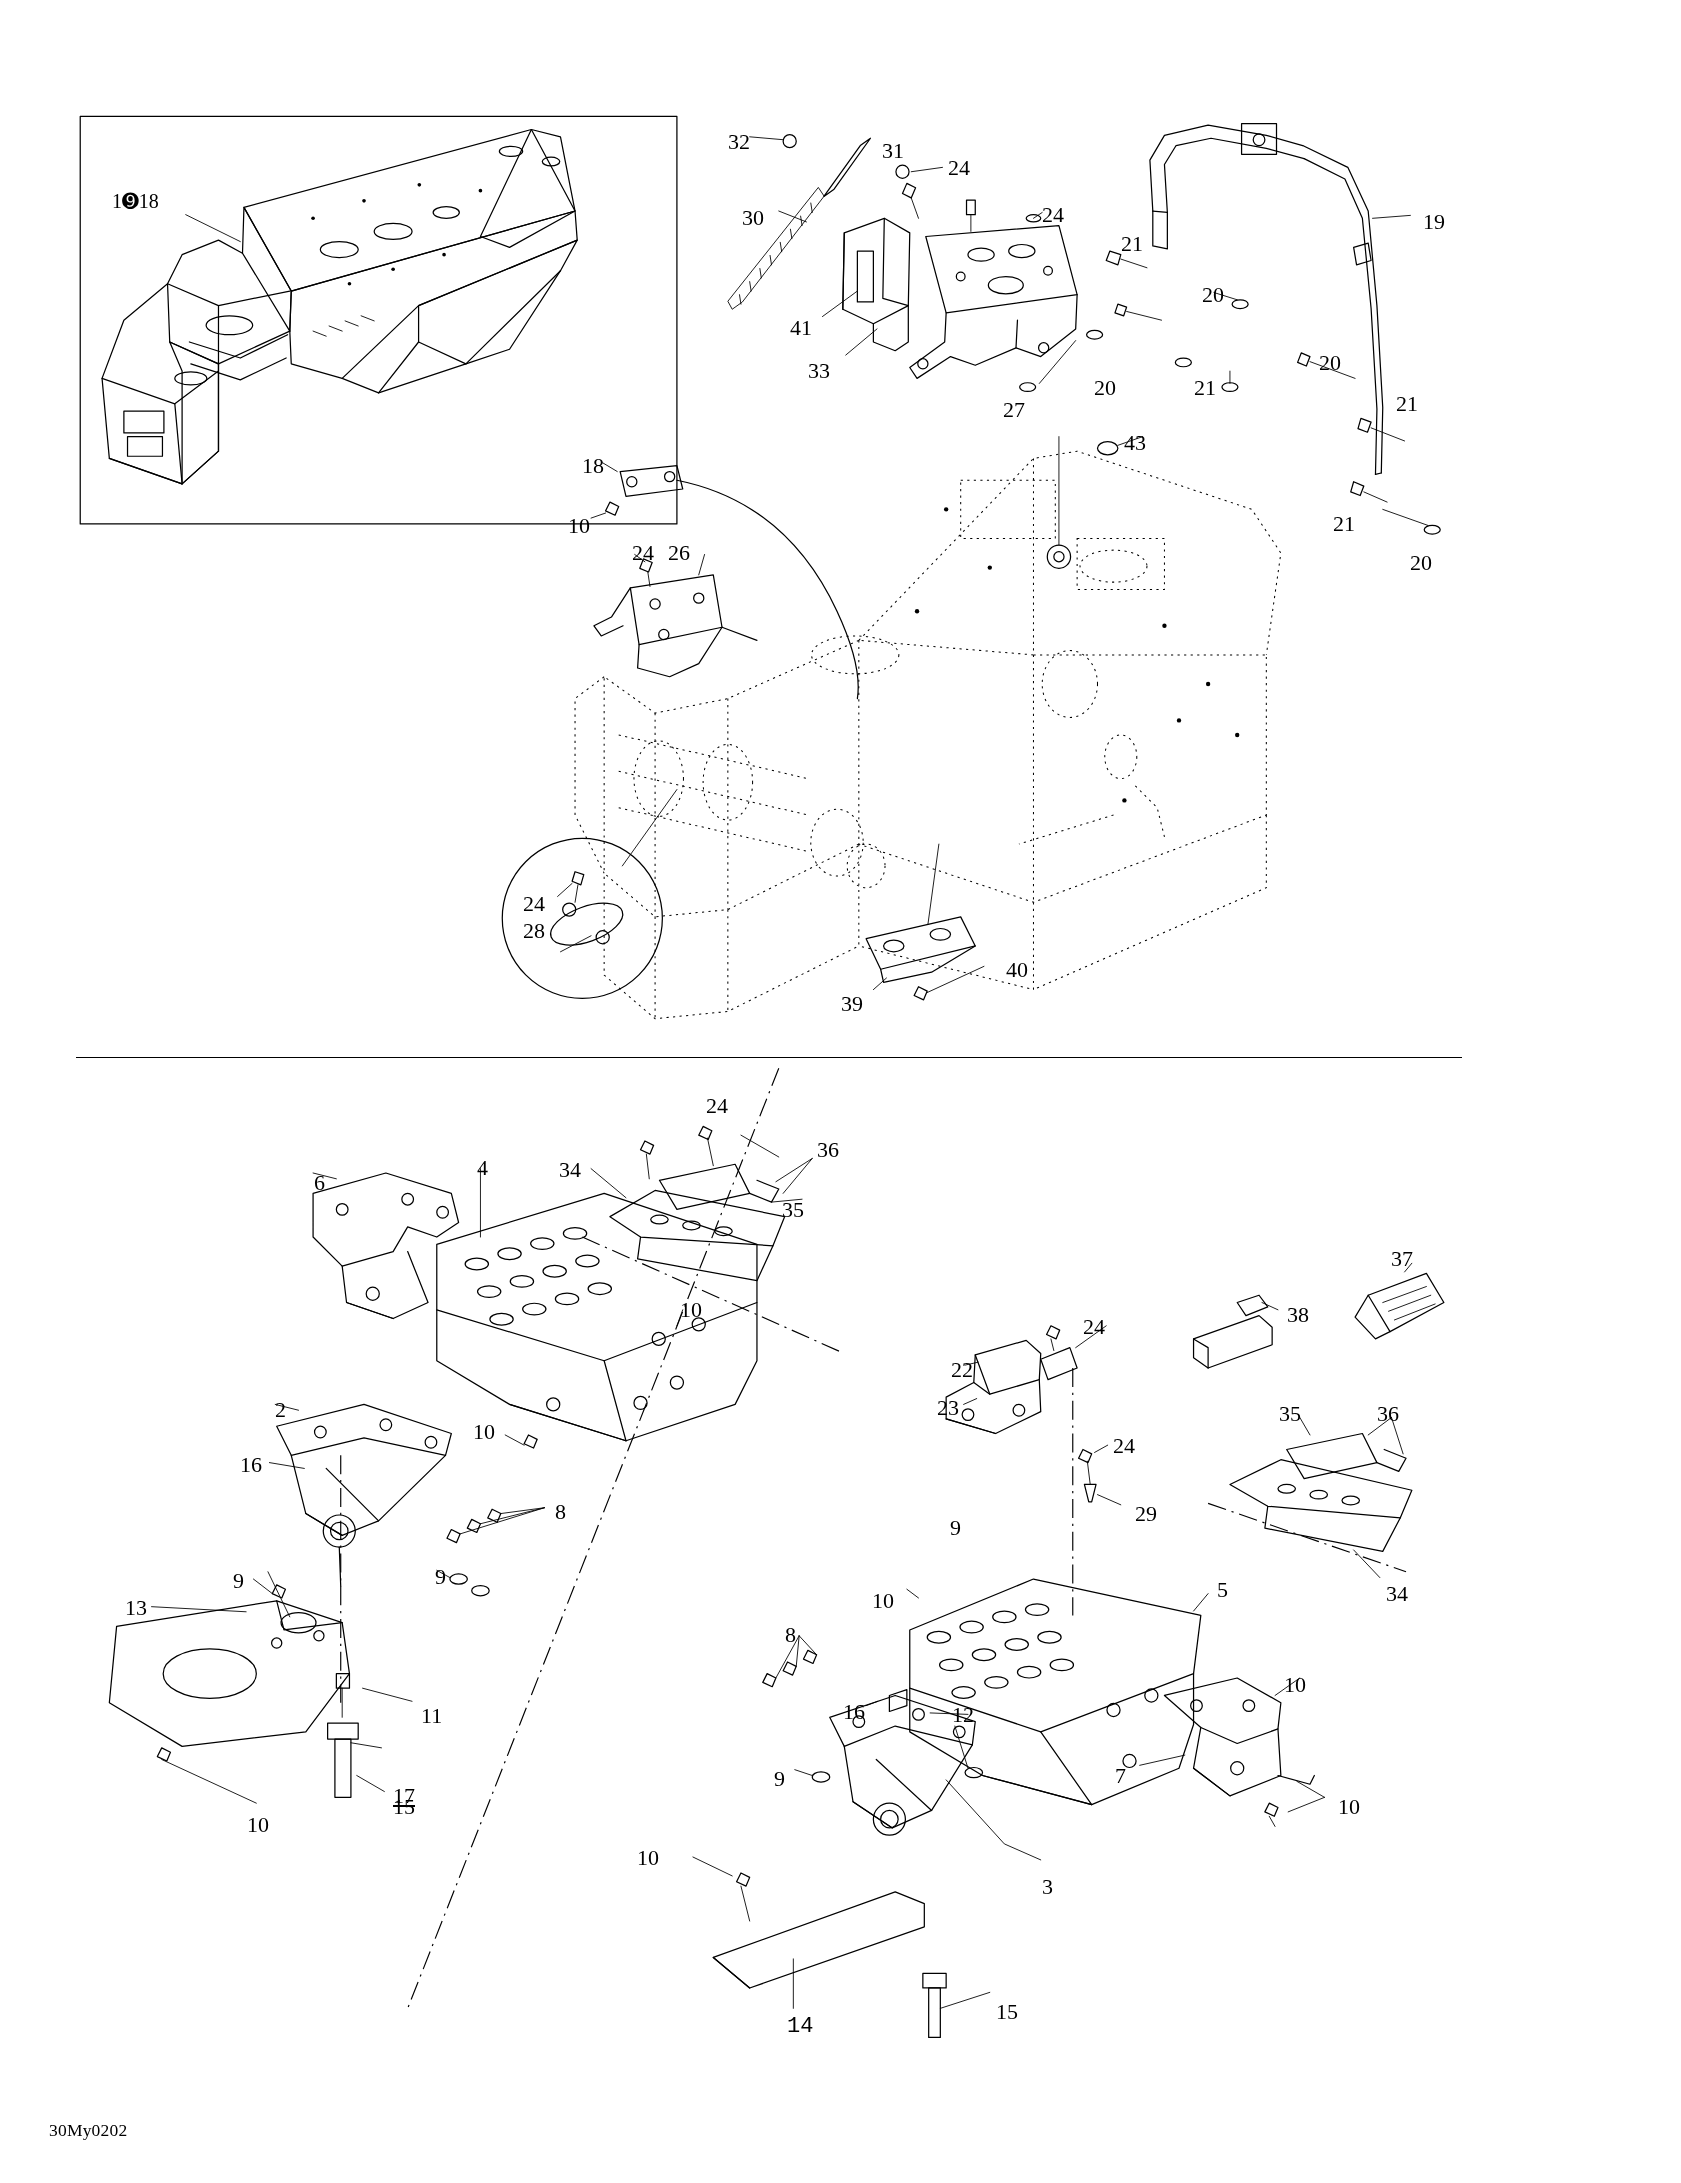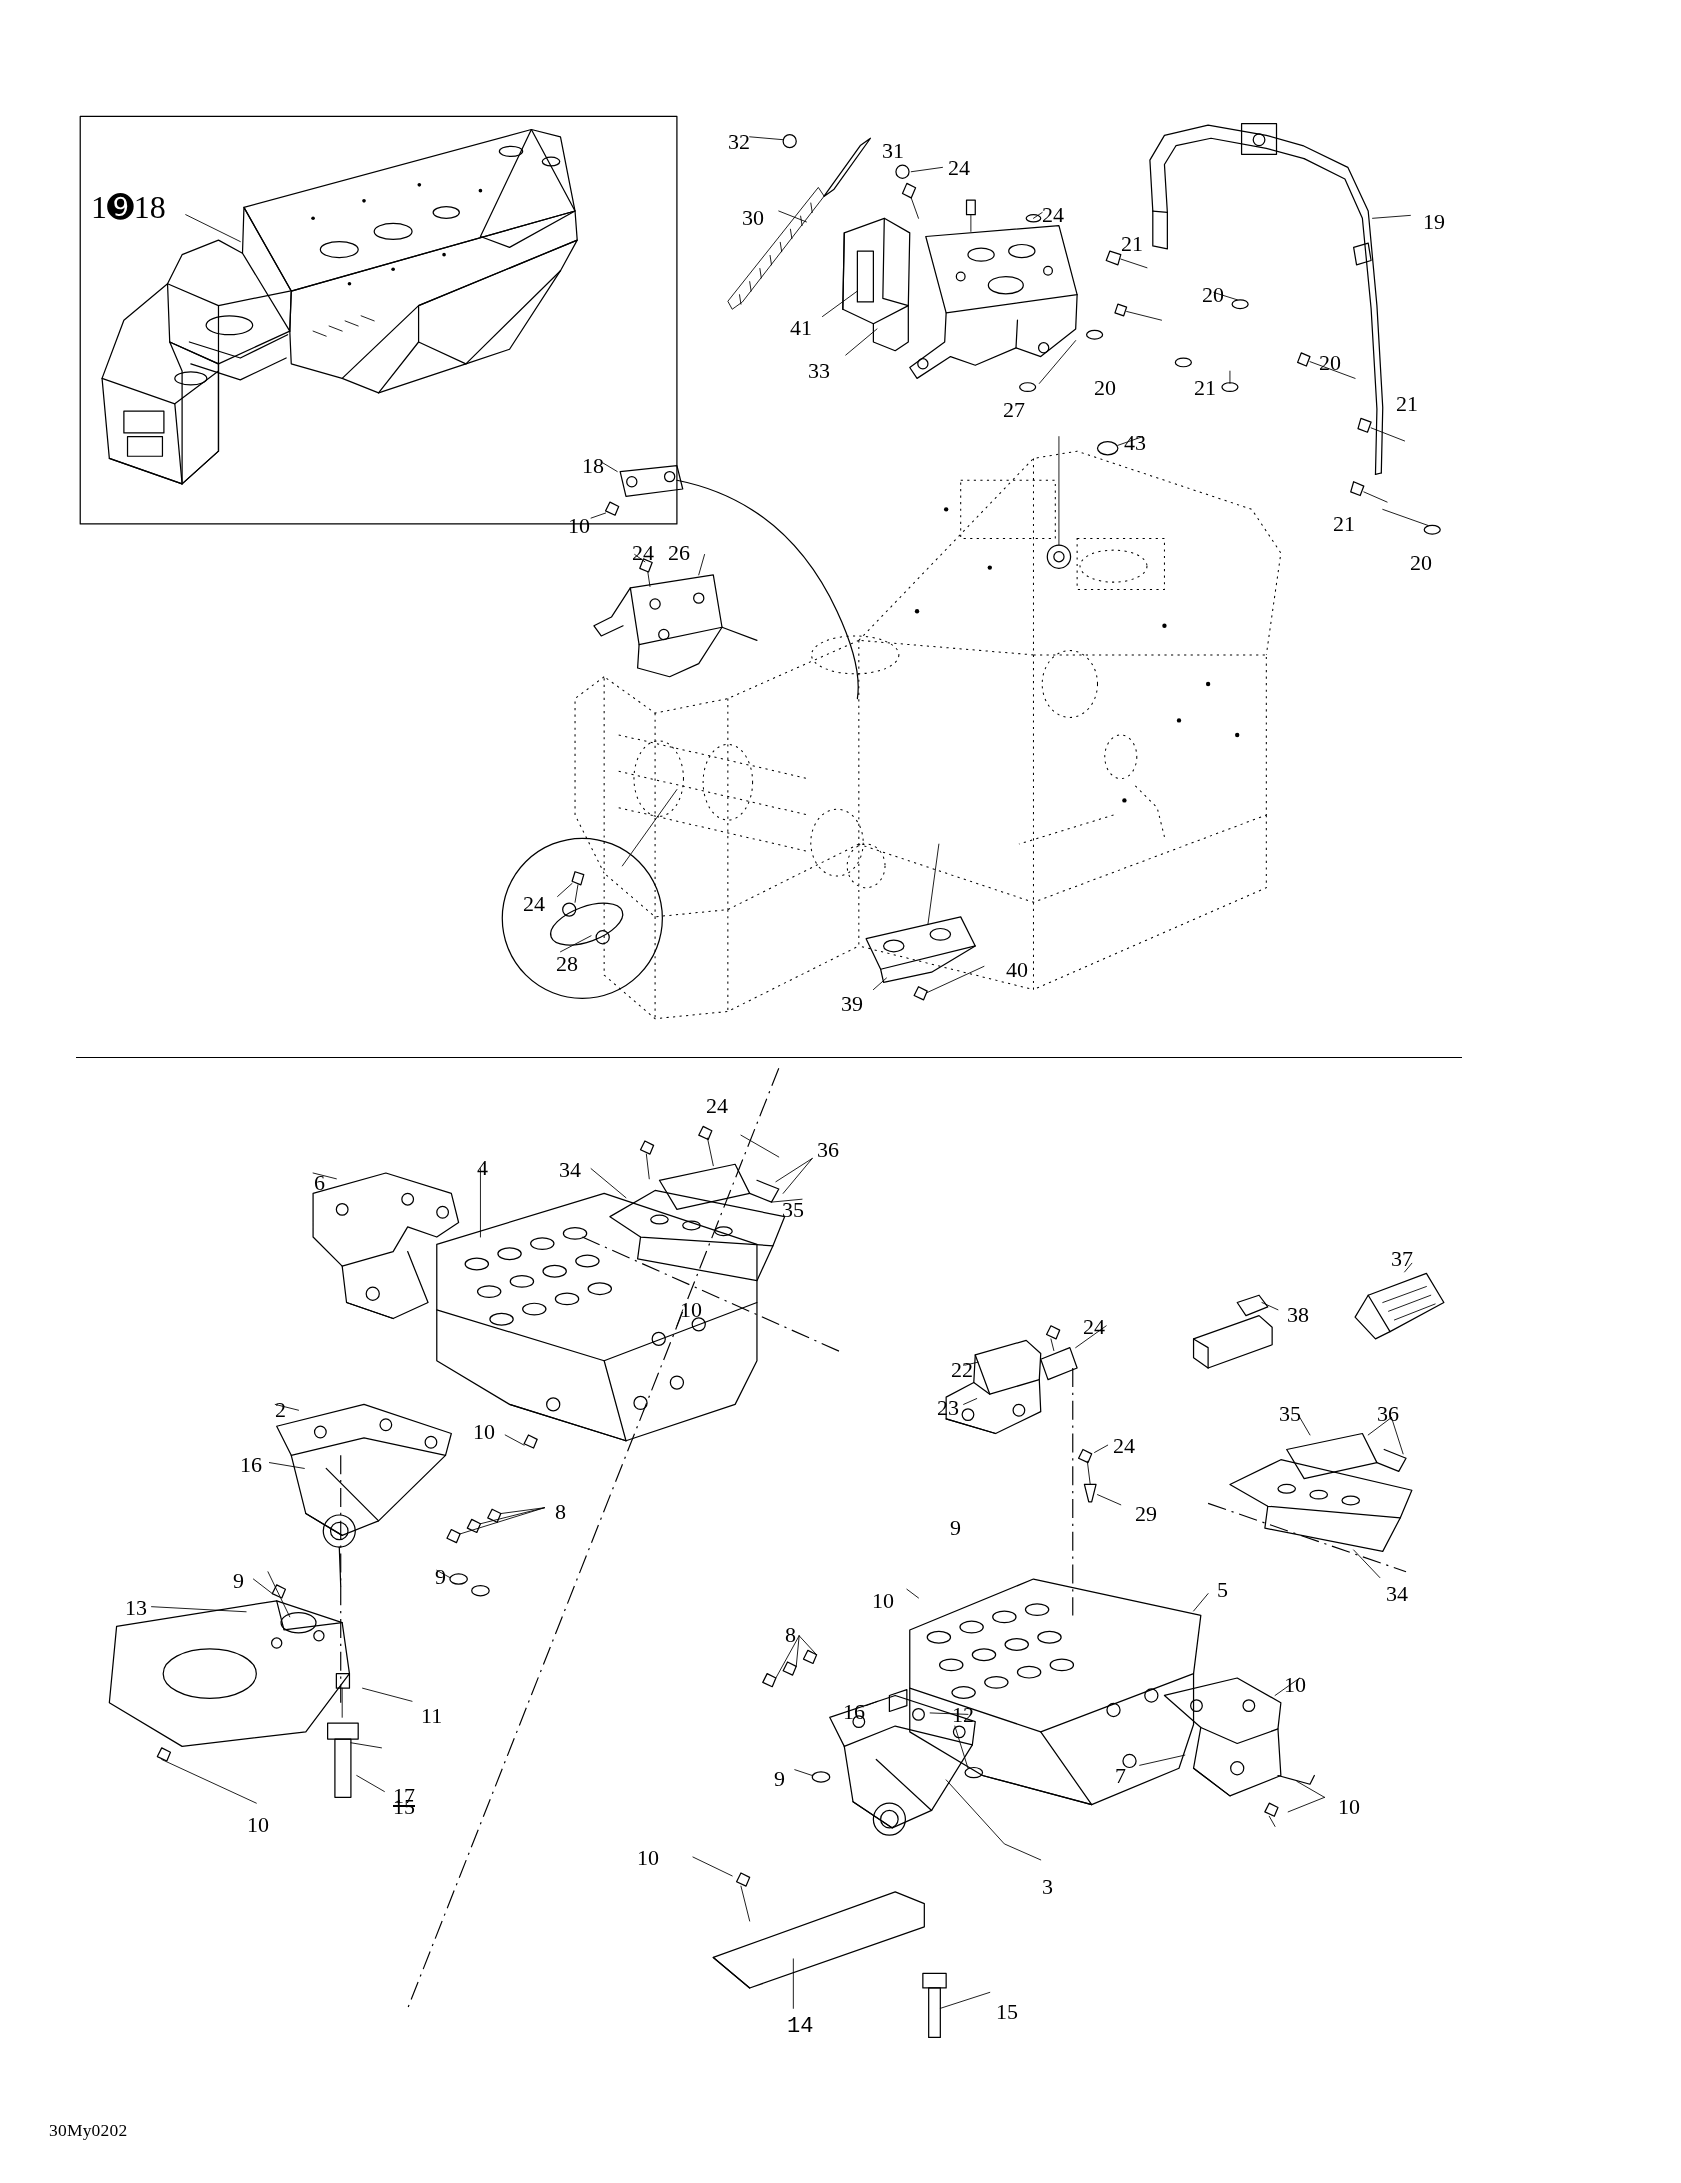--- a/index.html
+++ b/index.html
@@ -1,19 +1,19 @@
 <!DOCTYPE html>
 <html style="font-size:11.6px"><head>
 <meta charset="utf-8">
 <style>
   html,body{margin:0;padding:0;background:#ffffff;}
   body{width:1682px;height:2183px;position:relative;font-family:"Liberation Serif",serif;color:#000;}
   #sheet{position:absolute;left:0;top:0;width:1682px;height:2183px;overflow:hidden;}
   .callout{position:absolute;font-family:"Liberation Serif",serif;font-size:22px;line-height:1;color:#000;white-space:nowrap;}
-  .callout.big{font-size:32px;}
+  .callout.big{font-size:20px;margin-left:21px;}
   .footer{position:absolute;left:49px;top:2120px;font-size:17.5px;font-family:"Liberation Serif",serif;letter-spacing:0.2px;}
   .divider{position:absolute;left:76px;top:1057px;width:1386px;height:0;border-top:1.5px solid #000;}
   svg{position:absolute;left:0;top:0;width:1682px;height:2183px;}
   .ln{fill:none;stroke:#000;stroke-width:1.7;stroke-linecap:round;stroke-linejoin:round;}
   .ln-thin{fill:none;stroke:#000;stroke-width:1.2;stroke-linecap:round;}
   .ln-dashdot{fill:none;stroke:#000;stroke-width:1.6;stroke-dasharray:26 8 3 8;}
   .ln-dot{fill:none;stroke:#000;stroke-width:1.4;stroke-dasharray:3 6;}
   .fillw{fill:#fff;stroke:#000;stroke-width:1.7;stroke-linejoin:round;}
   .fillk{fill:#000;stroke:none;}
 </style>
@@ -506,21 +506,21 @@
   <div class="callout" style="left:1396px;top:393px;">21</div>
   <div class="callout" style="left:1003px;top:399px;">27</div>
   <div class="callout" style="left:1124px;top:432px;">43</div>
   <div class="callout" style="left:1333px;top:513px;">21</div>
   <div class="callout" style="left:1410px;top:552px;">20</div>
   <div class="callout" style="left:582px;top:455px;">18</div>
   <div class="callout" style="left:568px;top:515px;">10</div>
   <div class="callout" style="left:632px;top:542px;">24</div>
   <div class="callout" style="left:668px;top:542px;">26</div>
   <div class="callout" style="left:523px;top:893px;">24</div>
-  <div class="callout" style="left:523px;top:953px;margin-left:33px;">28</div>
+  <div class="callout" style="left:523px;top:920px;">28</div>
   <div class="callout" style="left:841px;top:993px;">39</div>
   <div class="callout" style="left:1006px;top:959px;">40</div>
 
   <div class="callout" style="left:706px;top:1095px;">24</div>
   <div class="callout" style="left:817px;top:1139px;">36</div>
   <div class="callout" style="left:559px;top:1159px;">34</div>
   <div class="callout" style="left:477px;top:1157px;">4</div>
   <div class="callout" style="left:314px;top:1172px;">6</div>
   <div class="callout" style="left:782px;top:1199px;">35</div>
   <div class="callout" style="left:680px;top:1299px;">10</div>

